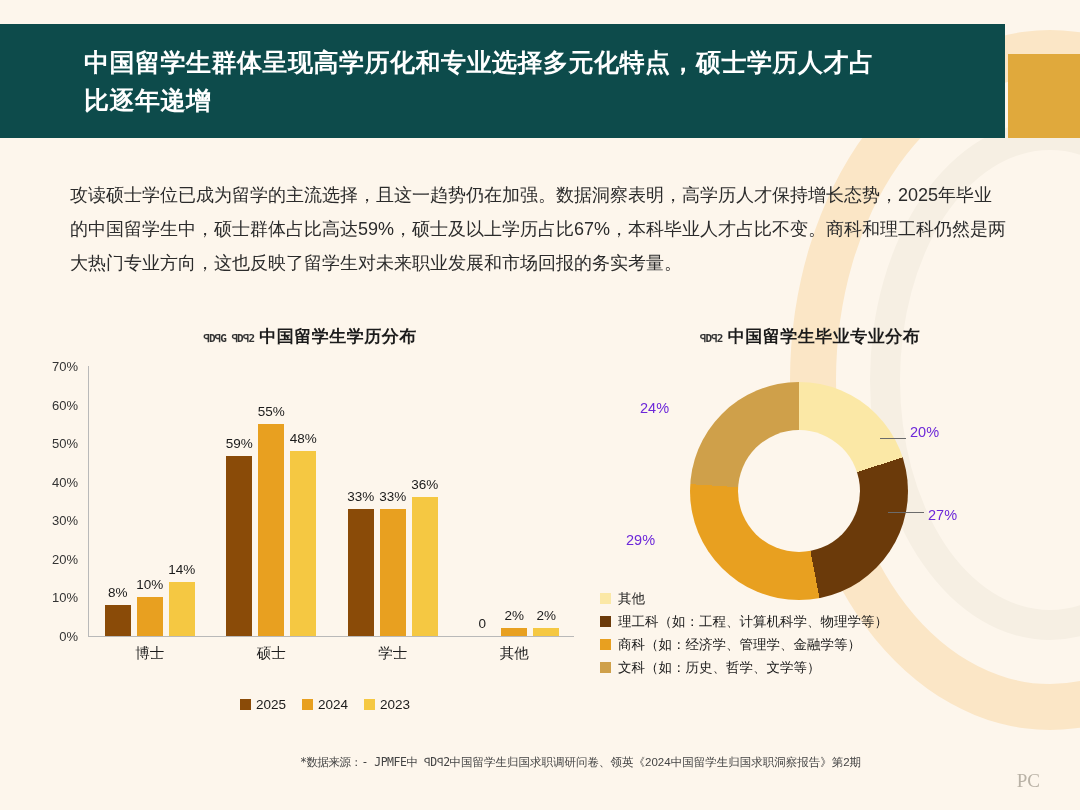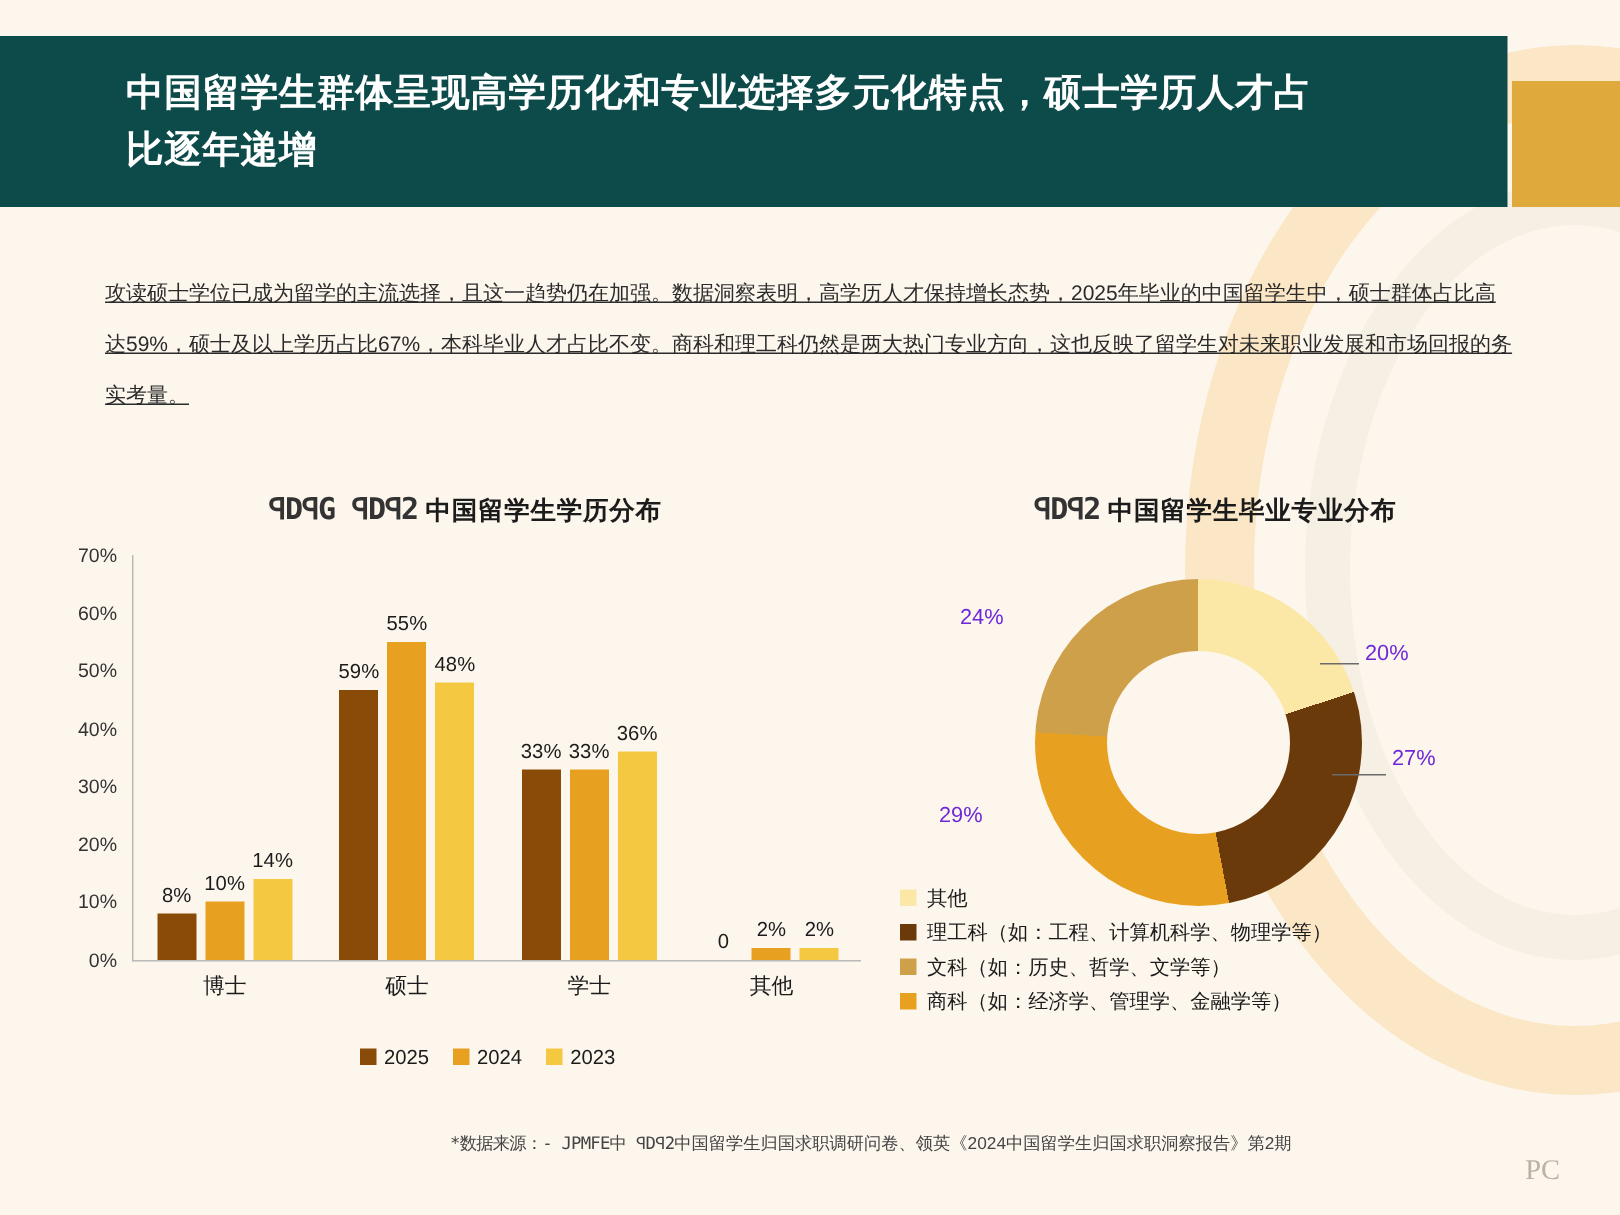--- a/index.html
+++ b/index.html
@@ -67,25 +67,24 @@
     line-height: 38px;
     padding-left: 84px;
     padding-right: 110px;
     letter-spacing: 0.5px;
   }
   .body-text {
     position: absolute;
     left: 70px;
     top: 178px;
     width: 940px;
-    font-size: 14px;
+    font-size: 18px;
     line-height: 34px;
     color: #2b2b2b;
     z-index: 2;
-    text-decoration: underline;
   }
   .chart-left {
     position: absolute;
     left: 40px;
     top: 325px;
     width: 540px;
     z-index: 2;
   }
   .chart-right {
     position: absolute;
@@ -96,21 +95,21 @@
   }
   .chart-title {
     text-align: center;
     font-size: 17px;
     font-weight: bold;
     color: #1b1b1b;
     letter-spacing: 0.5px;
   }
   .chart-title .glyph {
     font-family: "DejaVu Sans Mono", monospace;
-    font-size: 20px;
+    font-size: 11px;
     letter-spacing: -1px;
     color: #333;
   }
   .bar-chart-wrap {
     position: relative;
     margin-top: 18px;
     height: 300px;
   }
   .yaxis {
     position: absolute;
@@ -361,44 +360,44 @@
       <span>中国留学生毕业专业分布</span>
     </div>
 
     <div class="donut-wrap">
       <div class="donut" id="donut" style="background: conic-gradient(rgb(251, 232, 166) 0deg, rgb(251, 232, 166) 72deg, rgb(107, 58, 10) 72deg, rgb(107, 58, 10) 169.2deg, rgb(232, 160, 32) 169.2deg, rgb(232, 160, 32) 273.6deg, rgb(207, 160, 74) 273.6deg, rgb(207, 160, 74) 360deg);">
         <div class="donut-hole"></div>
       </div>
       <div class="donut-label" style="left:330px; top:42px;">20%</div>
       <div class="leader" style="left:300px; top:56px; width:26px;"></div>
 
-      <div class="donut-label" style="left:348px; top:112px;">27%</div>
+      <div class="donut-label" style="left:348px; top:125px;">27%</div>
       <div class="leader" style="left:308px; top:130px; width:36px;"></div>
 
       <div class="donut-label" style="left:46px; top:150px;">29%</div>
 
       <div class="donut-label" style="left:60px; top:18px;">24%</div>
     </div>
 
     <div class="legend-donut" id="donut-legend">
         <div class="row">
           <span class="swatch" style="background: rgb(251, 232, 166);"></span>
           <span>其他</span>
         </div>
         <div class="row">
           <span class="swatch" style="background: rgb(107, 58, 10);"></span>
           <span>理工科（如：工程、计算机科学、物理学等）</span>
         </div>
         <div class="row">
+          <span class="swatch" style="background: rgb(232, 160, 32);"></span>
+          <span>商科（如：经济学、管理学、金融学等）</span>
+        </div>
+        <div class="row">
           <span class="swatch" style="background: rgb(207, 160, 74);"></span>
           <span>文科（如：历史、哲学、文学等）</span>
-        </div>
-        <div class="row">
-          <span class="swatch" style="background: rgb(232, 160, 32);"></span>
-          <span>商科（如：经济学、管理学、金融学等）</span>
         </div>
       </div>
   </div>
 
   <div class="source">
     <span class="glyph">*数据来源：- JPMFE中 ꟼDꟼ2</span><span>中国留学生归国求职调研问卷、领英《2024中国留学生归国求职洞察报告》第2期</span>
   </div>
 
   <div class="watermark">PC</div>
 </div>

